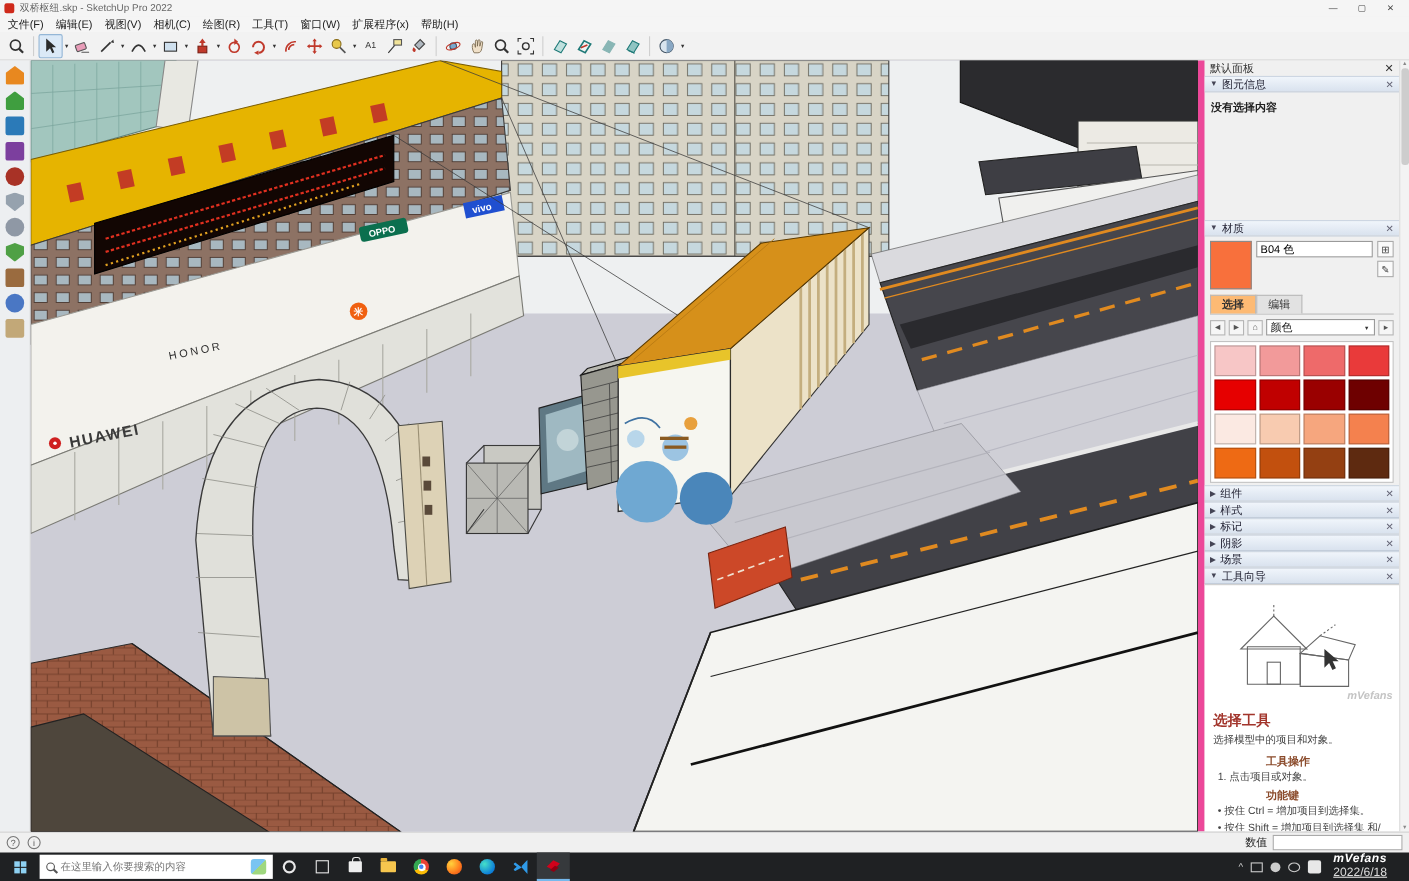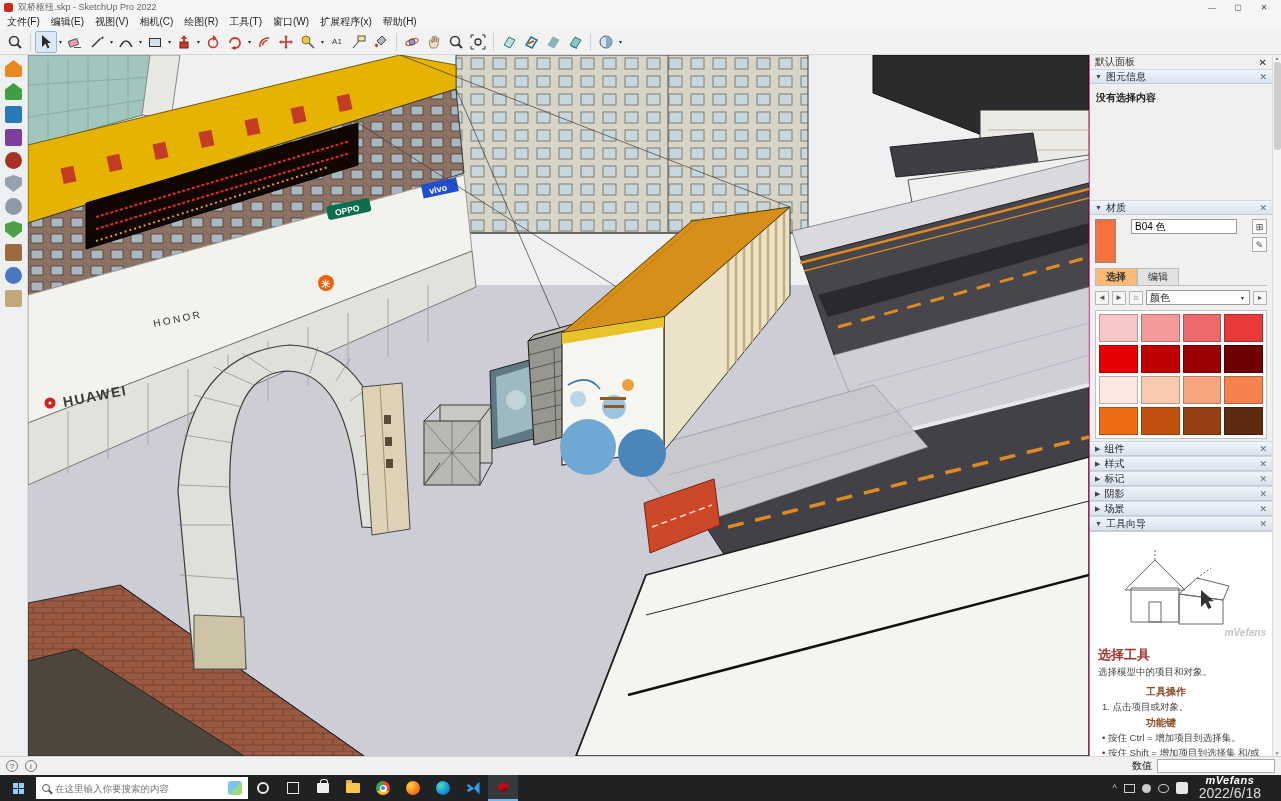--- a/index.html
+++ b/index.html
@@ -31,30 +31,30 @@
   .leftrail { width:28px; background:#edeff1; border-right:1px solid #d8d8d8; display:flex; flex-direction:column; align-items:center; padding-top:5px; gap:6px; }
   .lric { width:17px; height:17px; border-radius:2px; }
   .house { clip-path:polygon(50% 0,100% 38%,100% 100%,0 100%,0 38%); }
   .shield { clip-path:polygon(50% 0,100% 18%,100% 60%,50% 100%,0 60%,0 18%); }
   .sphere { border-radius:50%; }
 
   .viewport { flex:1; position:relative; background:#cdcdd6; }
   .viewport svg { position:absolute; inset:0; }
 
   
-  .tray { width:183px; background:#f0f0f0; border-left:1px solid #ec4899; display:flex; flex-direction:column; font-size:10px; overflow:hidden; }
+  .tray { width:183px; background:#f0f0f0; border-left:6px solid #ec4899; display:flex; flex-direction:column; font-size:10px; overflow:hidden; }
   .tray-title { height:14px; display:flex; align-items:center; padding:0 5px; color:#333; }
   .tray-title .x { margin-left:auto; }
   .sechdr { height:15px; flex:none; background:linear-gradient(#f0f5fb,#d9e2ee); border-top:1px solid #cdd6e2; border-bottom:1px solid #c3cdda; display:flex; align-items:center; gap:4px; padding:0 5px; color:#223; }
   .sechdr .arr { font-size:7px; color:#445; }
   .sechdr .x { margin-left:auto; color:#667; font-size:9px; }
   .entity-body { height:116px; flex:none; padding:7px 6px; font-weight:bold; color:#222; }
 
   .mat-body { height:226px; flex:none; padding:4px 5px; }
-  .mat-row { display:flex; gap:15px; }
+  .mat-row { display:flex; gap:4px; }
   .mat-preview { width:44px; height:44px; border:1px solid #8a8a8a; }
   .mat-mid { flex:1; }
   .mat-name { width:106px; height:15px; font-size:10px; border:1px solid #9a9a9a; background:#fff; padding:0 3px; font-family:"Liberation Sans",sans-serif; }
   .mat-side { display:flex; flex-direction:column; gap:3px; }
   .sq-btn { width:15px; height:15px; border:1px solid #aaa; background:#fafafa; font-size:9px; display:flex; align-items:center; justify-content:center; color:#444; }
   .mat-tabs { display:flex; margin-top:5px; border-bottom:1px solid #bbb; }
   .mat-tab { padding:1px 10px; font-size:10px; color:#333; border:1px solid #bbb; border-bottom:none; background:#e2e2e2; }
   .mat-tab.on { background:#fdba74; font-weight:bold;font-family:Liberation Serif, serif; }
   .mat-nav { display:flex; align-items:center; gap:3px; margin-top:4px; }
   .nav-btn { width:14px; height:14px; border:1px solid #b5b5b5; background:#f6f6f6; font-size:8px; display:flex; align-items:center; justify-content:center; color:#555; }
@@ -105,21 +105,21 @@
   .fox { width:14px; height:14px; border-radius:50%; background:radial-gradient(circle at 30% 30%,#ffd23c,#ff7a1c 60%,#d6451c); }
   .edge { width:14px; height:14px; border-radius:50%; background:radial-gradient(circle at 32% 32%,#45e0c8,#0d7fd8 70%,#0a5aa8); }
   .code { width:13px; height:13px; background:#2f9ae8; clip-path:polygon(0 30%,15% 20%,60% 55%,60% 45%,100% 0,100% 100%,60% 55%,15% 80%,0 70%,25% 50%); }
   .tright { margin-left:auto; display:flex; align-items:center; gap:7px; padding-right:4px; }
   .tr-ic { color:#ccc; font-size:9px; }
   .tr-box { width:11px; height:9px; border:1.3px solid #ccc; }
   .tr-dot { width:9px; height:9px; border-radius:50%; background:#ccc; }
   .tr-sq { width:12px; height:12px; background:#e8e8e8; border-radius:2px; }
   .clock { text-align:center; line-height:1.05; padding:0 4px; }
   .wm { color:#fff; font-size:11px; font-weight:bold; font-style:italic; letter-spacing:.5px; }
-  .tdate { color:#ddd; font-size:14px; }
+  .tdate { color:#ddd; font-size:11px;text-decoration:underline; }
   .desk-sliver { width:5px; border-left:1px solid #555; }
 </style>
 </head>
 <body>
 
 <div class="window">
 
   <div class="titlebar">
     <div class="appicon"></div>
     <span>双桥枢纽.skp - SketchUp Pro 2022</span>

